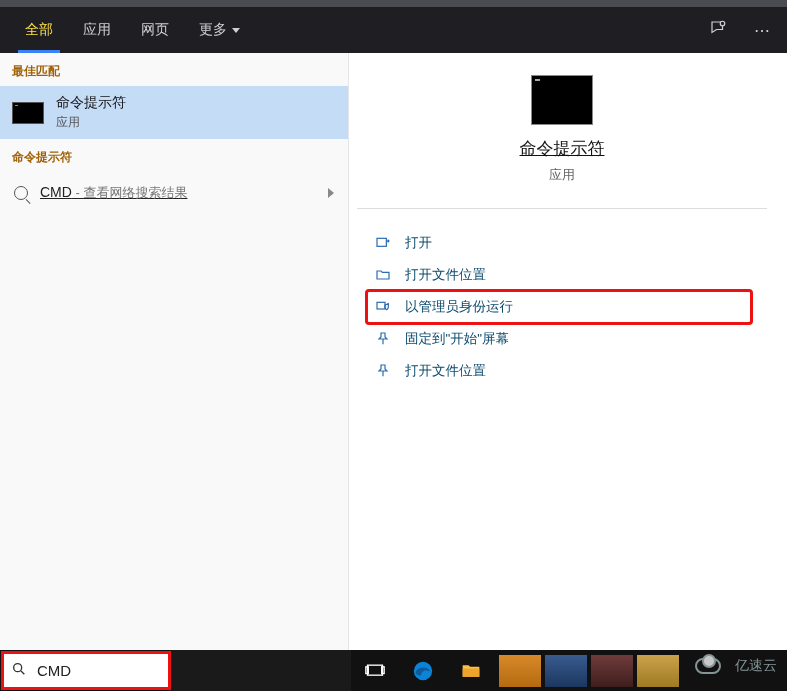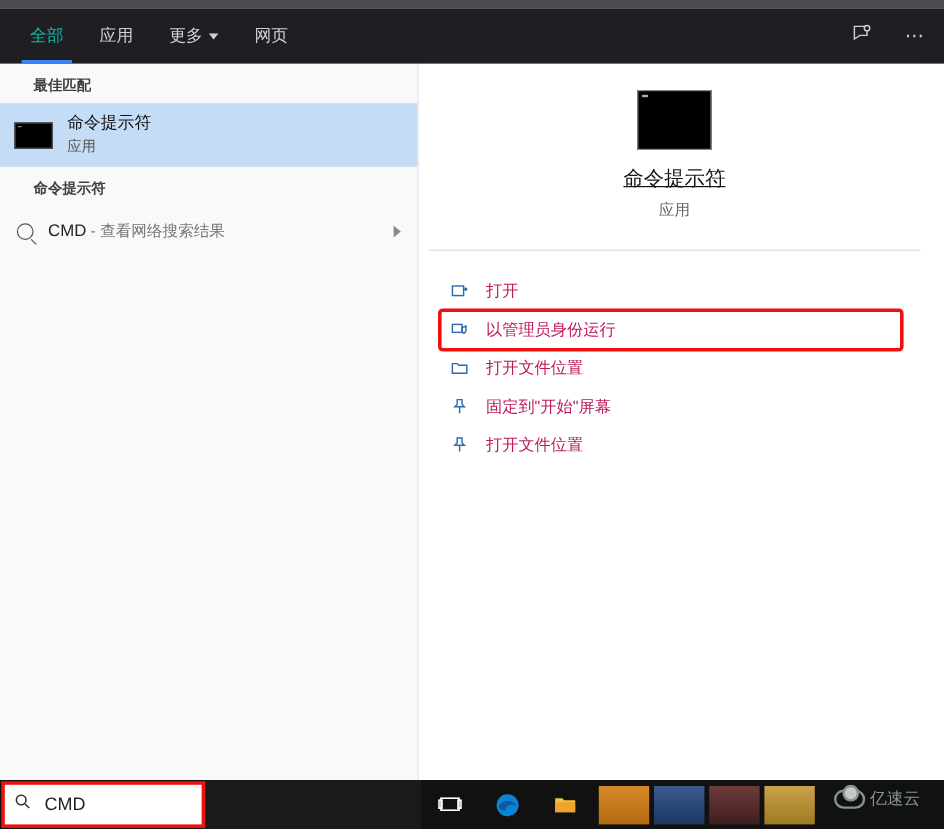--- a/index.html
+++ b/index.html
@@ -10,38 +10,38 @@
   .header {
     height: 46px; background: #1f1f23;
     display: flex; align-items: center; padding: 0 10px;
     position: relative;
   }
   .tabs { display: flex; height: 100%; }
   .tab {
     color: #cfcfd4; font-size: 14px; display: flex; align-items: center;
     padding: 0 15px; cursor: pointer; position: relative;
   }
-  .tab.active { color: #14b8a6; }
+  .tab.active { color: #fde047; }
   .tab.active::after {
     content: ""; position: absolute; left: 8px; right: 8px; bottom: 0;
     height: 3px; background: #3b82f6;
   }
   .chevron-down {
     width: 0; height: 0; margin-left: 5px;
     border-left: 4px solid transparent; border-right: 4px solid transparent;
     border-top: 5px solid #cfcfd4;
   }
   .header-right { margin-left: auto; display: flex; align-items: center; gap: 14px; color: #cfcfd4; }
   .feedback-icon, .more-icon { width: 30px; text-align: center; cursor: pointer; font-size: 16px; }
 
   .main { display: flex; height: 597px; background: #fff; }
 
   .left-panel { width: 349px; background: #f9f9f9; border-right: 1px solid #e5e5e5; }
   .section-header {
-    font-size: 12px; font-weight: 600; padding: 10px 28px 6px; color: #404040;
+    font-size: 12px; font-weight: 600; padding: 10px 12px 6px; color: #a16207;
   }
   .best-match {
     display: flex; align-items: center; padding: 8px 12px;
     background: #c5dcf7; cursor: pointer;
   }
   .best-match .thumb {
     width: 32px; height: 22px; background: #000; border: 1px solid #555;
     margin-right: 12px; position: relative;
   }
   .best-match .thumb::before {
@@ -55,42 +55,42 @@
     cursor: pointer; position: relative;
   }
   .search-glyph {
     width: 14px; height: 14px; margin-right: 12px; position: relative;
     border: 1.3px solid #555; border-radius: 50%;
   }
   .search-glyph::after {
     content: ""; position: absolute; width: 6px; height: 1.3px; background: #555;
     bottom: -3px; right: -4px; transform: rotate(45deg);
   }
-  .web-text { font-size: 14px; color: #222; }
+  .web-text { font-size: 14px; color: #222; text-decoration: underline; }
   .web-text .hint { color: #777; font-size: 13px; }
   .chevron-right {
     margin-left: auto; width: 0; height: 0;
     border-top: 5px solid transparent; border-bottom: 5px solid transparent;
     border-left: 6px solid #888;
   }
 
   .right-panel { width: 420px; background:#fff; padding: 12px 8px; }
   .preview { margin: 8px auto 0; width: 410px; background: #fff; padding-bottom: 24px; border-bottom: 1px solid #ddd; }
   .prev-thumb {
     width: 62px; height: 50px; background: #000; border: 1px solid #888;
     margin: 10px auto 12px; position: relative;
   }
   .prev-thumb::before { content: ""; position: absolute; top: 3px; left: 3px; width: 5px; height: 2px; background: #aaa; }
   .prev-title { text-align: center; font-size: 17px; text-decoration: underline; color: #111; }
   .prev-sub { text-align: center; font-size: 13px; color: #666; margin-top: 6px; }
 
   .actions { margin-top: 18px; padding: 0 10px; }
   .action {
     display: flex; align-items: center; height: 32px; padding: 0 8px;
-    font-size: 13.5px; color: #be185d; cursor: pointer; border-radius: 2px;
+    font-size: 13.5px; color: #0c4a6e; cursor: pointer; border-radius: 2px;
   }
   .action.highlighted { outline: 3px solid #e11; outline-offset: -1px; }
   .act-icon { width: 16px; height: 16px; margin-right: 14px; color: #2b6cb0; }
   .act-icon svg { display:block; }
 
   .taskbar {
     position: absolute; bottom: 0; left: 0; right: 0; height: 41px;
     background: #111; display: flex; align-items: stretch;
   }
   .searchbox {
@@ -105,39 +105,39 @@
   .sb-icon { margin-right: 10px; }
 
   .task-mid { width: 182px; background:#1a1a1a; }
   .task-icons { display: flex; align-items: center; height: 100%; }
   .ticon { width: 48px; height: 41px; display:flex; align-items:center; justify-content:center; cursor:pointer; }
   .tblocks { display:flex; align-items:center; gap:4px; padding-left:4px;}
   .tblocks div { width: 42px; height: 32px; }
 
   .watermark {
     position: absolute; right: 10px; bottom: 10px; width: 82px; height: 30px;
-    display:flex; align-items:center; gap:4px; color:#9aa; font-size:14px; opacity:.85;
+    display:flex; align-items:center; gap:14px; color:#9aa; font-size:14px; opacity:.85;
   }
   .watermark .cloud { width:26px; height:16px; border:2px solid #9aa; border-radius: 10px; position:relative;}
   .watermark .cloud::before { content:""; position:absolute; width:10px;height:10px;border:2px solid #9aa;border-radius:50%; top:-6px; left:5px; background:#e8e8e8;}
 </style>
 </head>
 <body>
 
 <div class="topbar"></div>
 
 <div class="header">
   <div class="tabs">
     <div class="tab active">全部</div>
     <div class="tab">应用</div>
+    <div class="tab">网页</div>
     <div class="tab">
       <span>更多</span>
       <span class="chevron-down"></span>
     </div>
-    <div class="tab">网页</div>
   </div>
   <div class="header-right">
     <div class="feedback-icon">
       <svg width="18" height="18" viewBox="0 0 24 24" fill="none" stroke="#cfcfd4" stroke-width="1.6">
           <path d="M4 4h14v10H10l-6 4V4z"></path>
           <circle cx="18" cy="6" r="3" fill="#1f1f23" stroke="#cfcfd4"></circle>
         </svg>
     </div>
     <div class="more-icon">⋯</div>
   </div>
@@ -172,36 +172,36 @@
     <div class="actions">
       <div class="action">
         <span class="act-icon">
           <svg width="16" height="16" viewBox="0 0 24 24" fill="none" stroke="#2b6cb0" stroke-width="1.8">
               <rect x="3" y="5" width="14" height="12"></rect>
               <path d="M17 9h4M19 7l2 2-2 2"></path>
             </svg>
         </span>
         <span>打开</span>
       </div>
+      <div class="action">
+        <span class="act-icon">
+          <svg width="16" height="16" viewBox="0 0 24 24" fill="none" stroke="#2b6cb0" stroke-width="1.8">
+              <path d="M3 6h6l2 2h10v10H3V6z"></path>
+            </svg>
+        </span>
+        <span>打开文件位置</span>
+      </div>
       <div class="action highlighted">
         <span class="act-icon">
           <svg width="16" height="16" viewBox="0 0 24 24" fill="none" stroke="#2b6cb0" stroke-width="1.8">
               <rect x="3" y="5" width="12" height="10"></rect>
               <path d="M15 9l5-2v5c0 2-2 4-2.5 4S15 14 15 12V9z"></path>
             </svg>
         </span>
         <span>以管理员身份运行</span>
-      </div>
-      <div class="action">
-        <span class="act-icon">
-          <svg width="16" height="16" viewBox="0 0 24 24" fill="none" stroke="#2b6cb0" stroke-width="1.8">
-              <path d="M3 6h6l2 2h10v10H3V6z"></path>
-            </svg>
-        </span>
-        <span>打开文件位置</span>
       </div>
       <div class="action">
         <span class="act-icon">
           <svg width="16" height="16" viewBox="0 0 24 24" fill="none" stroke="#2b6cb0" stroke-width="1.8">
               <path d="M9 3h6v6l3 3H6l3-3V3zM12 12v8"></path>
             </svg>
         </span>
         <span>固定到"开始"屏幕</span>
       </div>
       <div class="action">

